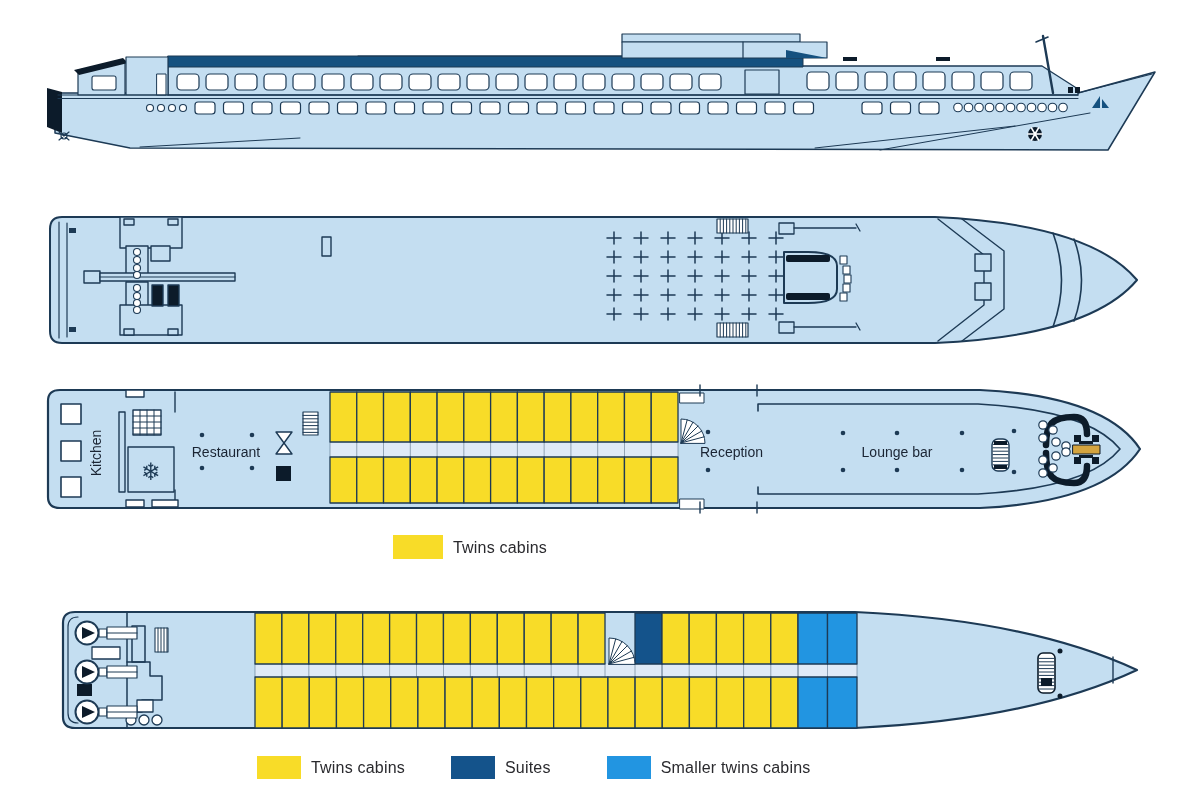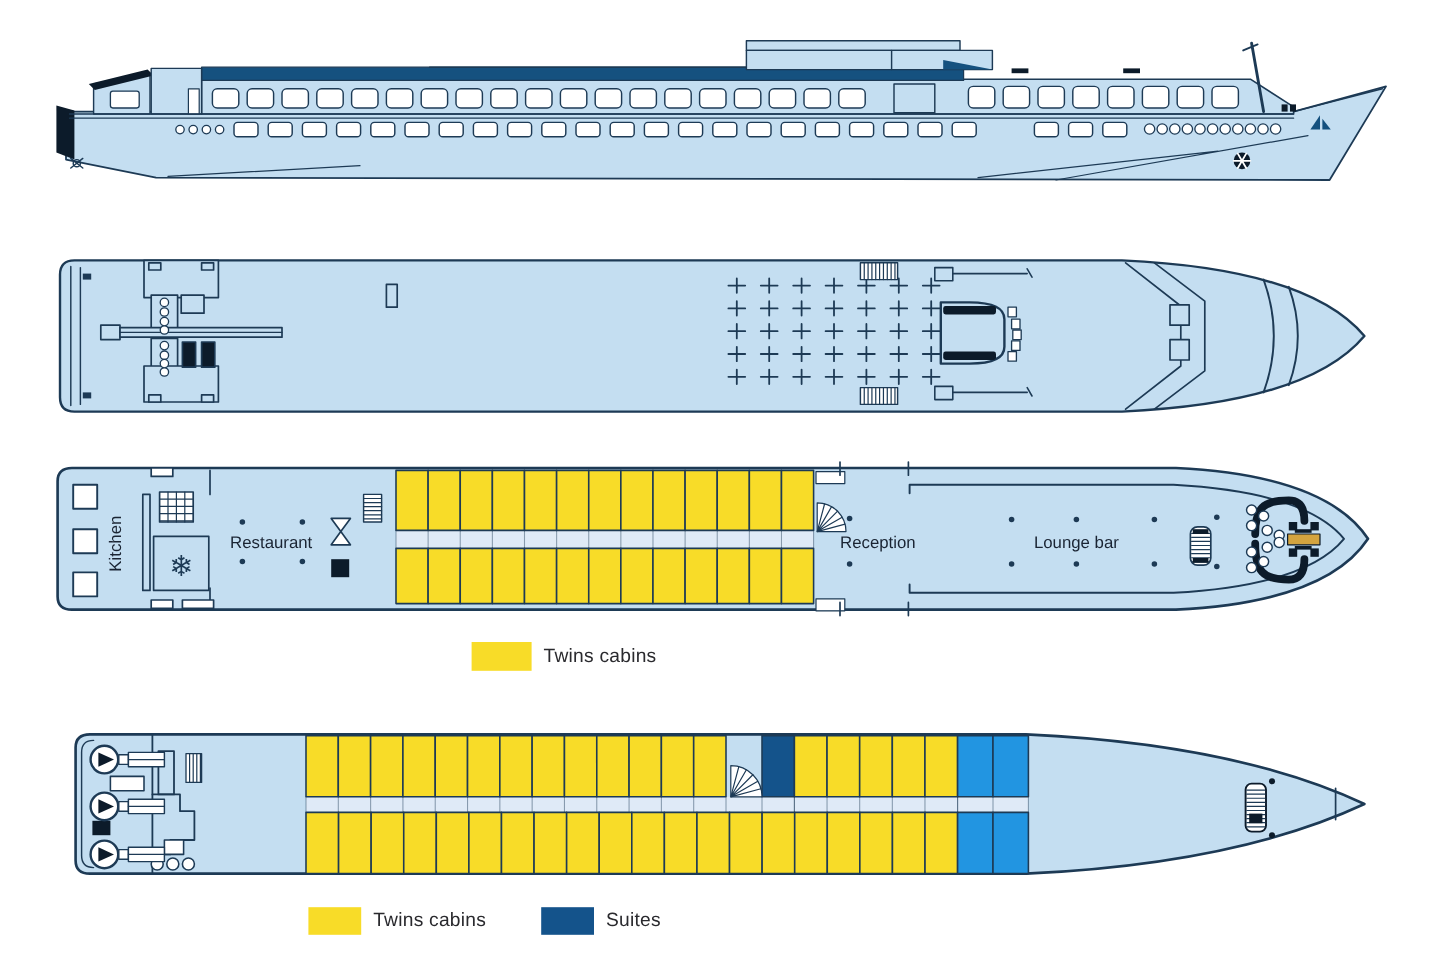--- a/index.html
+++ b/index.html
@@ -550,15 +550,19 @@
 
 <div class="legend-row" style="left:257px; top:756px;">
   <div class="legend-item" style="margin-right:46px;">
     <span class="swatch" style="background-color: rgb(248, 220, 40);"></span>
     <span class="legend-label">Twins cabins</span>
   </div>
   <div class="legend-item" style="margin-right:56px;">
     <span class="swatch" style="background-color: rgb(20, 83, 139);"></span>
     <span class="legend-label">Suites</span>
   </div>
+  <div class="legend-item">
+    <span class="swatch" style="background-color: rgb(34, 149, 225);"></span>
+    <span class="legend-label">Smaller twins cabins</span>
+  </div>
 </div>
 
 </div>
 
 </body></html>

